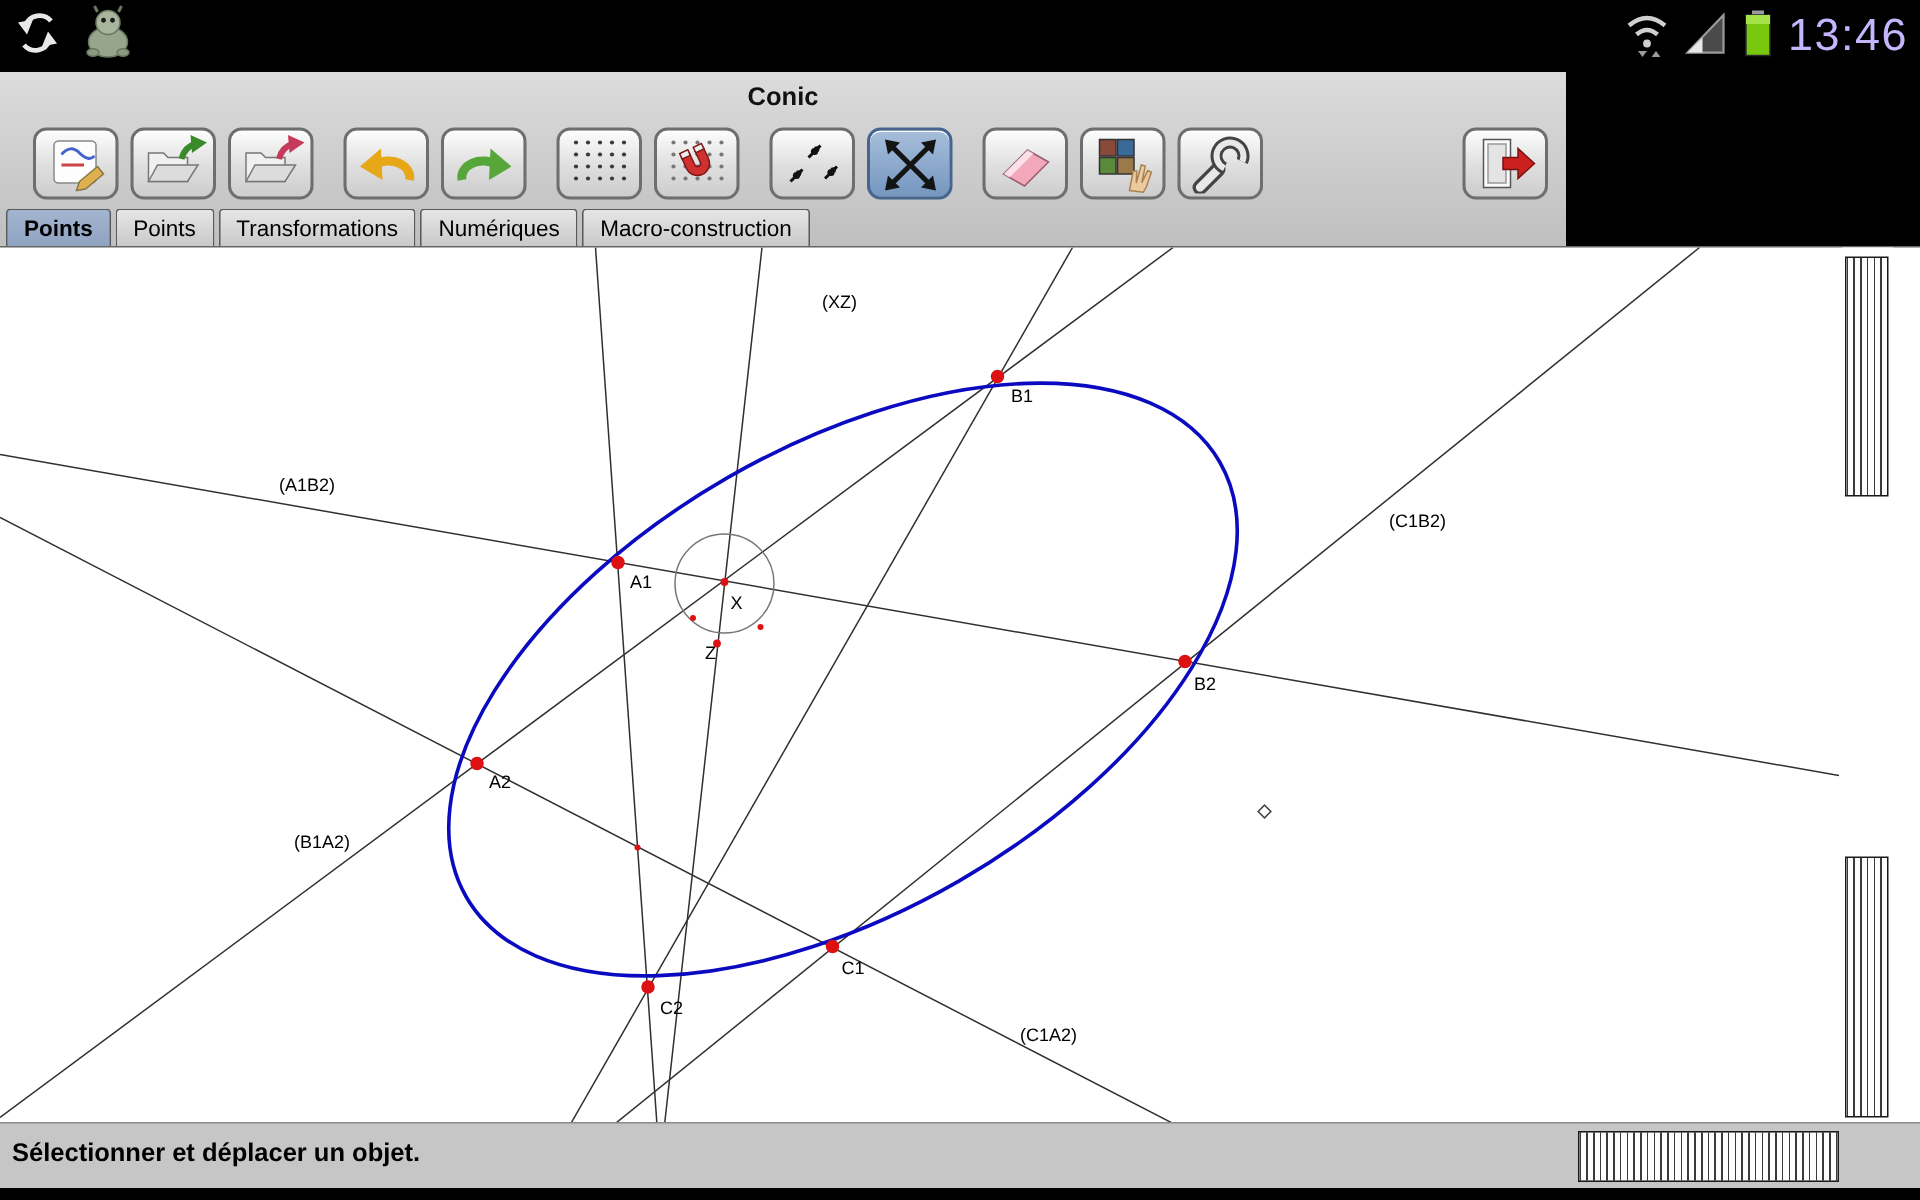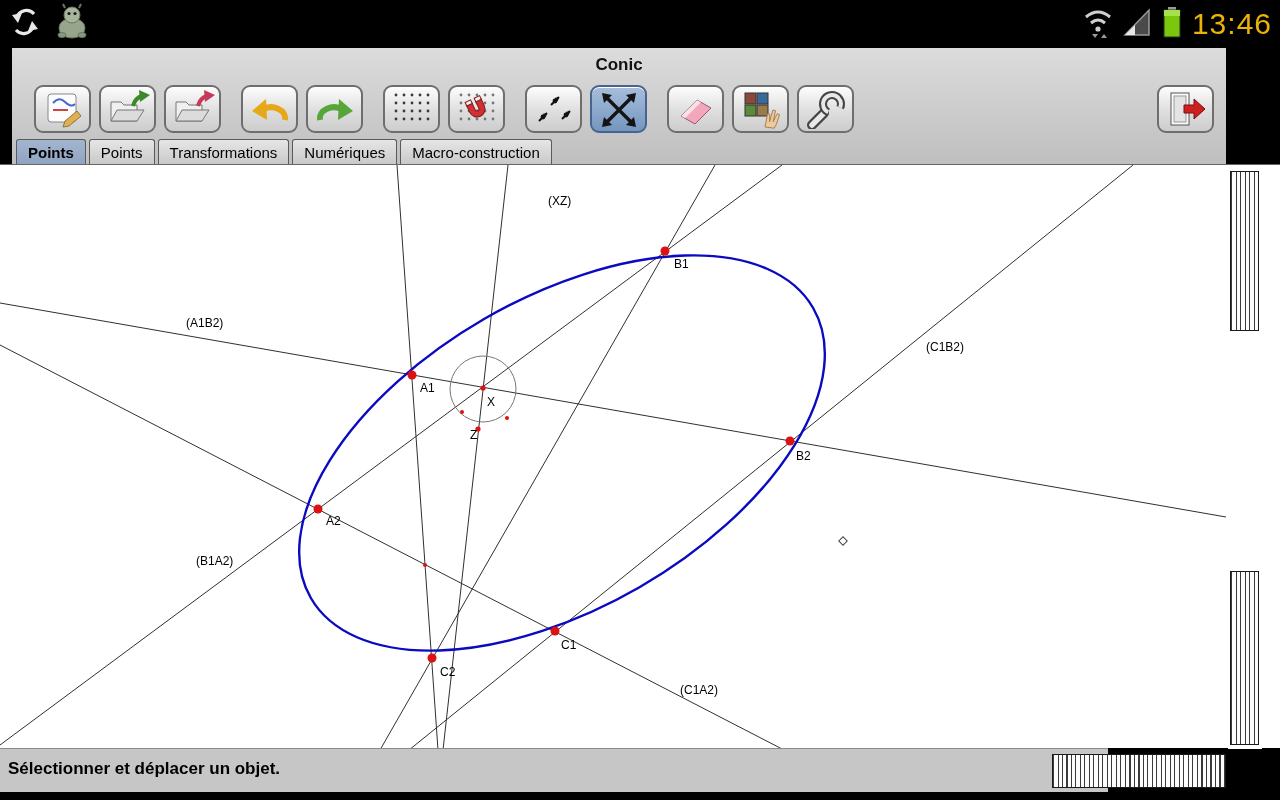--- a/index.html
+++ b/index.html
@@ -4,24 +4,24 @@
 <style>
   html,body{margin:0;padding:0;background:#000;}
   #screen{position:relative;width:1280px;height:800px;background:#000;overflow:hidden;
           font-family:"Liberation Sans",sans-serif;}
 
   
   .status-bar{position:absolute;left:0;top:0;width:1280px;height:48px;background:#000;
               display:flex;align-items:center;padding:0 8px;box-sizing:border-box;}
   .status-left{display:flex;align-items:center;gap:10px;}
   .status-right{margin-left:auto;display:flex;align-items:center;gap:8px;}
-  .clock{color:#eab308;font-size:30px;letter-spacing:1px;margin-left:0;}
-
-  
-  .chrome{position:absolute;left:12px;top:48px;width:1214px;height:116px;
+  .clock{color:#c4b5fd;font-size:30px;letter-spacing:1px;margin-left:0;}
+
+  
+  .chrome{position:absolute;left:0;top:48px;width:1044px;height:116px;
           background:linear-gradient(#dcdcdc,#bfbfbf);}
   .title-bar{height:34px;line-height:34px;text-align:center;font-size:17px;font-weight:bold;color:#111;}
   .toolbar{position:relative;height:54px;display:flex;align-items:center;padding-left:22px;}
   .tbtn{width:57px;height:48px;border:2px solid #6e6e6e;border-radius:9px;box-sizing:border-box;
         background:linear-gradient(#fdfdfd,#dedede 55%,#cdcdcd);display:flex;align-items:center;
         justify-content:center;margin-right:8px;box-shadow:inset 0 1px 0 #fff;}
   .tbtn.gap{margin-left:12px;}
   .tbtn.selected{background:linear-gradient(#a7bedb,#7596bf);border-color:#46648e;}
   .tbtn.exit{position:absolute;right:12px;margin:0;}
 
@@ -34,21 +34,21 @@
 
   
   .canvas{position:absolute;left:0;top:164px;width:1280px;height:584px;background:#fff;
           border-top:1px solid #666;box-sizing:border-box;}
   .canvas svg.geo{position:absolute;left:0;top:0;}
   .vtrack{position:absolute;left:1228px;top:0;width:34px;height:584px;background:#fff;}
   .vthumb,.hthumb{position:absolute;border:1px solid #1a1a1a;box-sizing:border-box;
        background:repeating-linear-gradient(90deg,#3a3a3a 0px,#3a3a3a 1px,#fdfdfd 1px,#fdfdfd 4.5px);}
 
   
-  .bottom-bar{position:absolute;left:0;top:748px;width:1108px;height:44px;background:#c6c6c6;
+  .bottom-bar{position:absolute;left:0;top:748px;width:1280px;height:44px;background:#c6c6c6;
               border-top:1px solid #8a8a8a;box-sizing:border-box;}
   .status-msg{position:absolute;left:8px;top:10px;font-size:17px;font-weight:bold;color:#000;}
   .hthumb{left:1052px;top:5px;width:174px;height:34px;}
 
   svg text{font-family:"Liberation Sans",sans-serif;}
 </style>
 </head>
 <body>
 
 <div id="screen">

